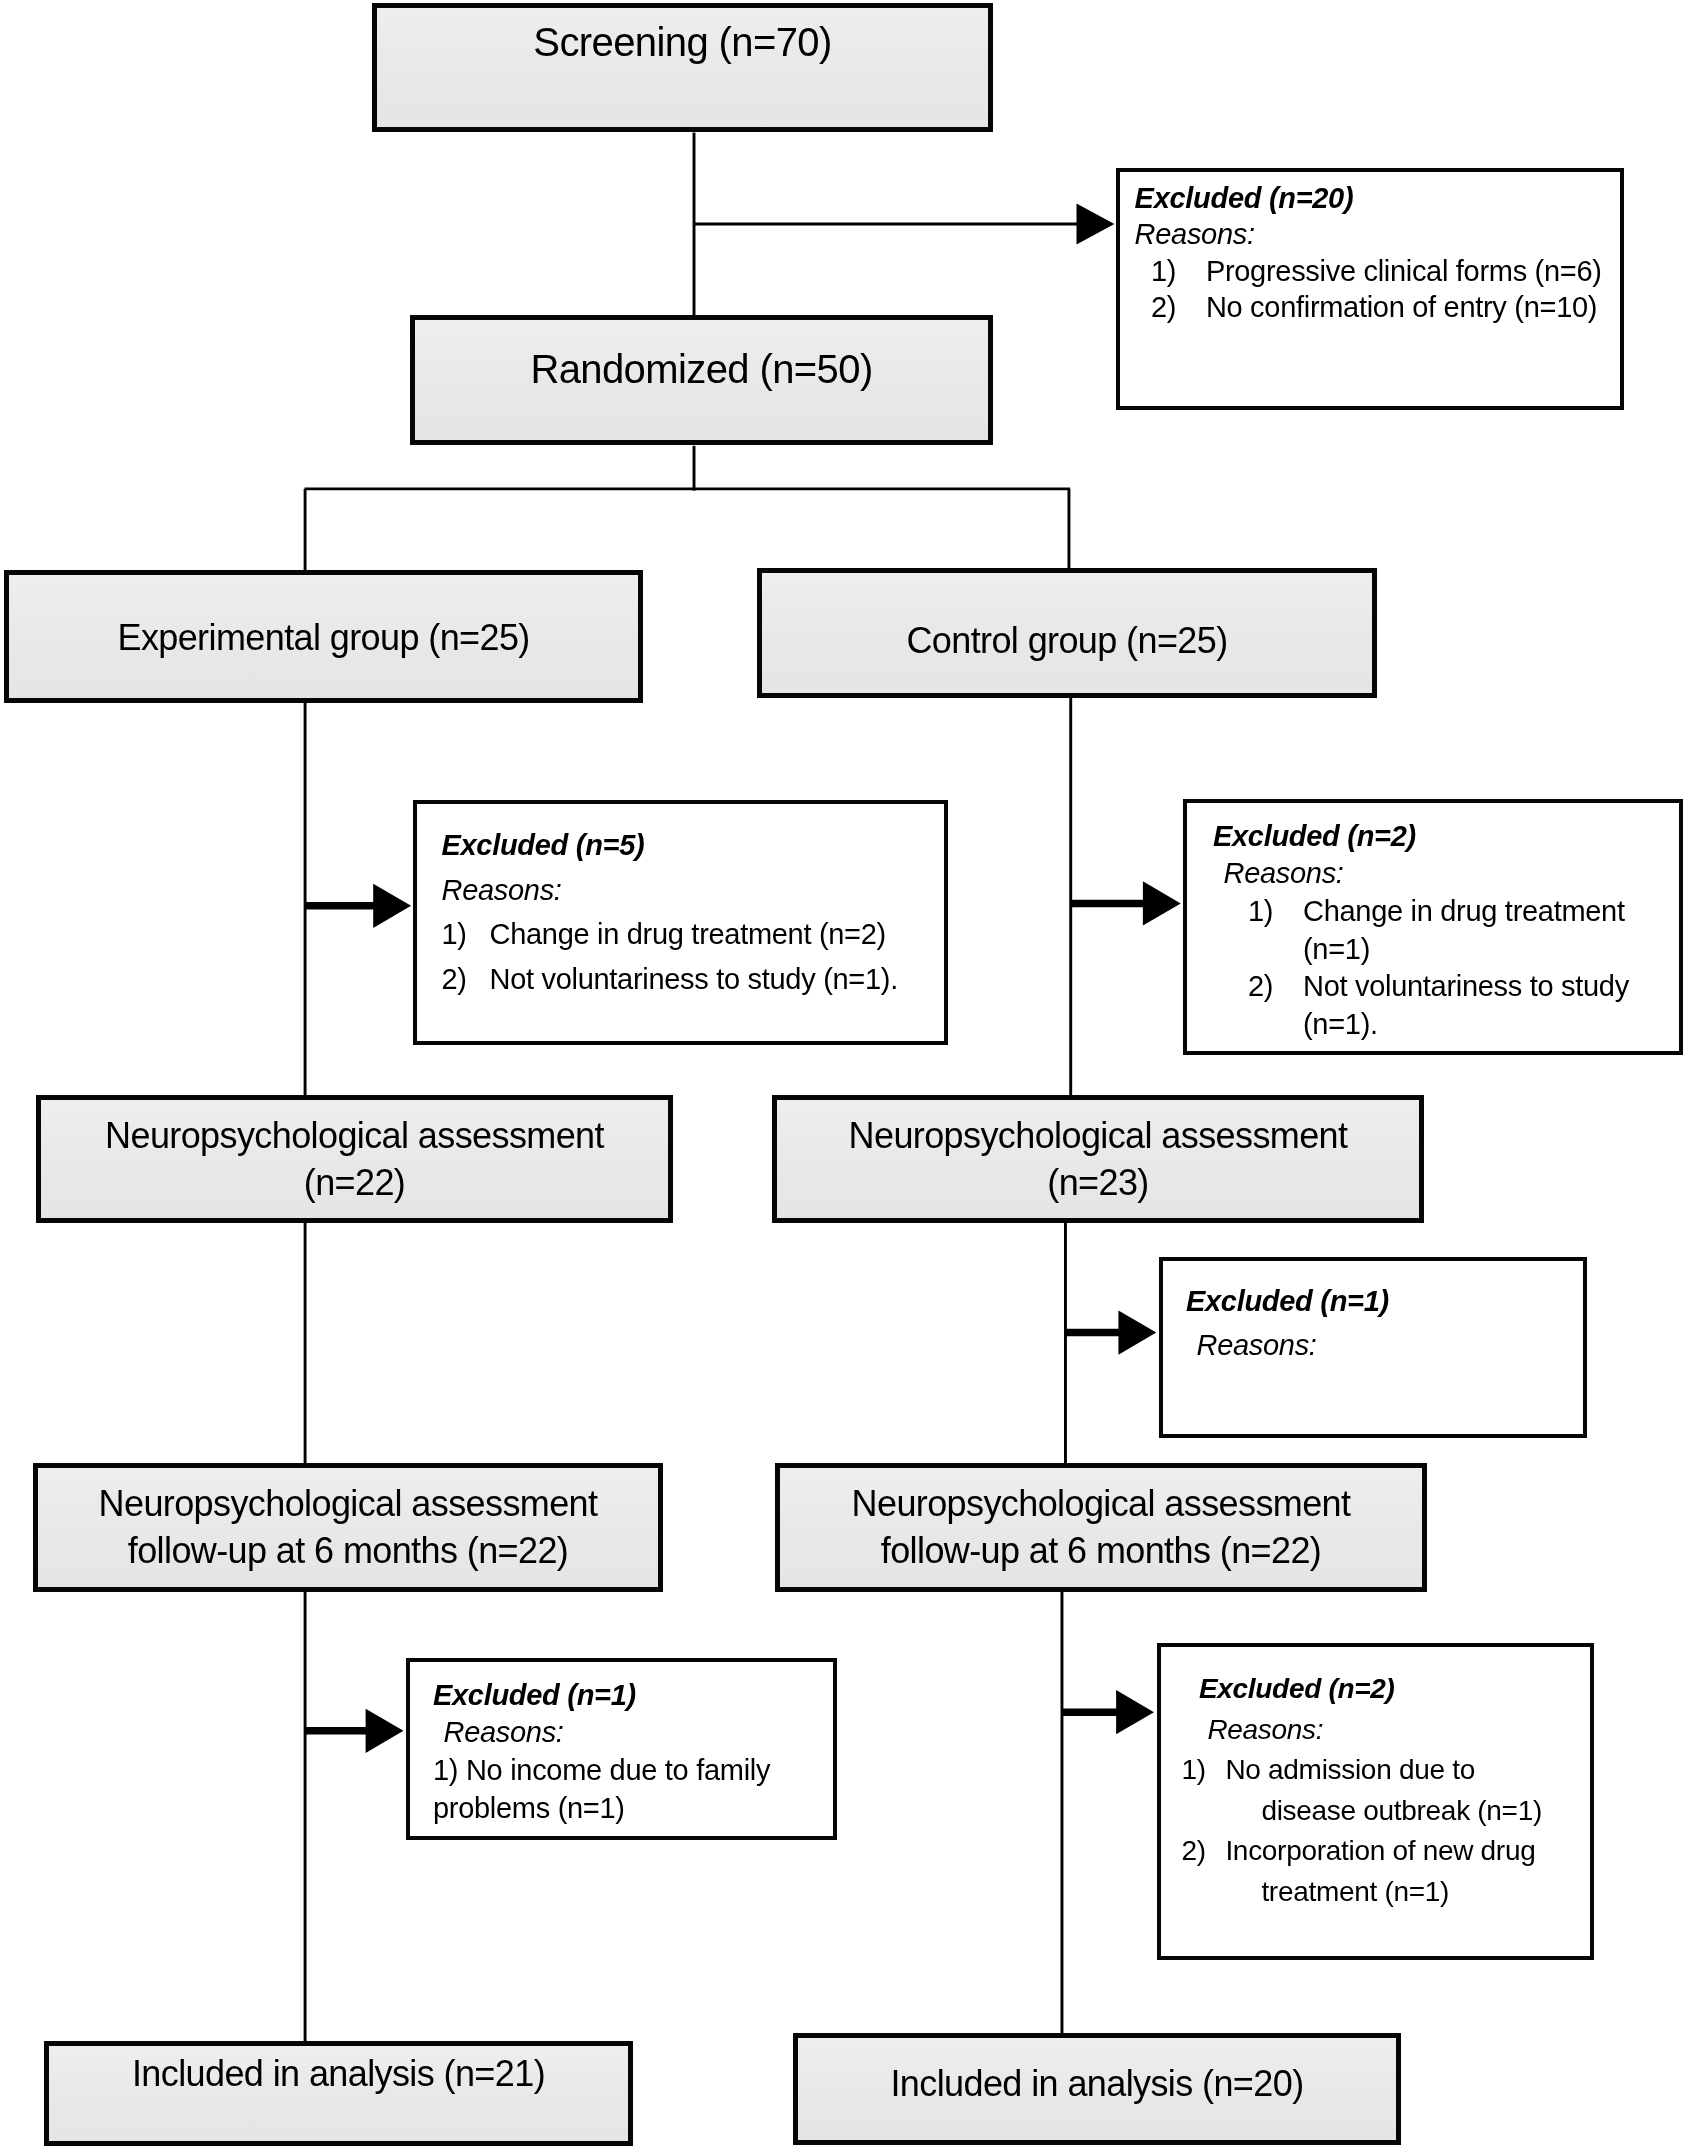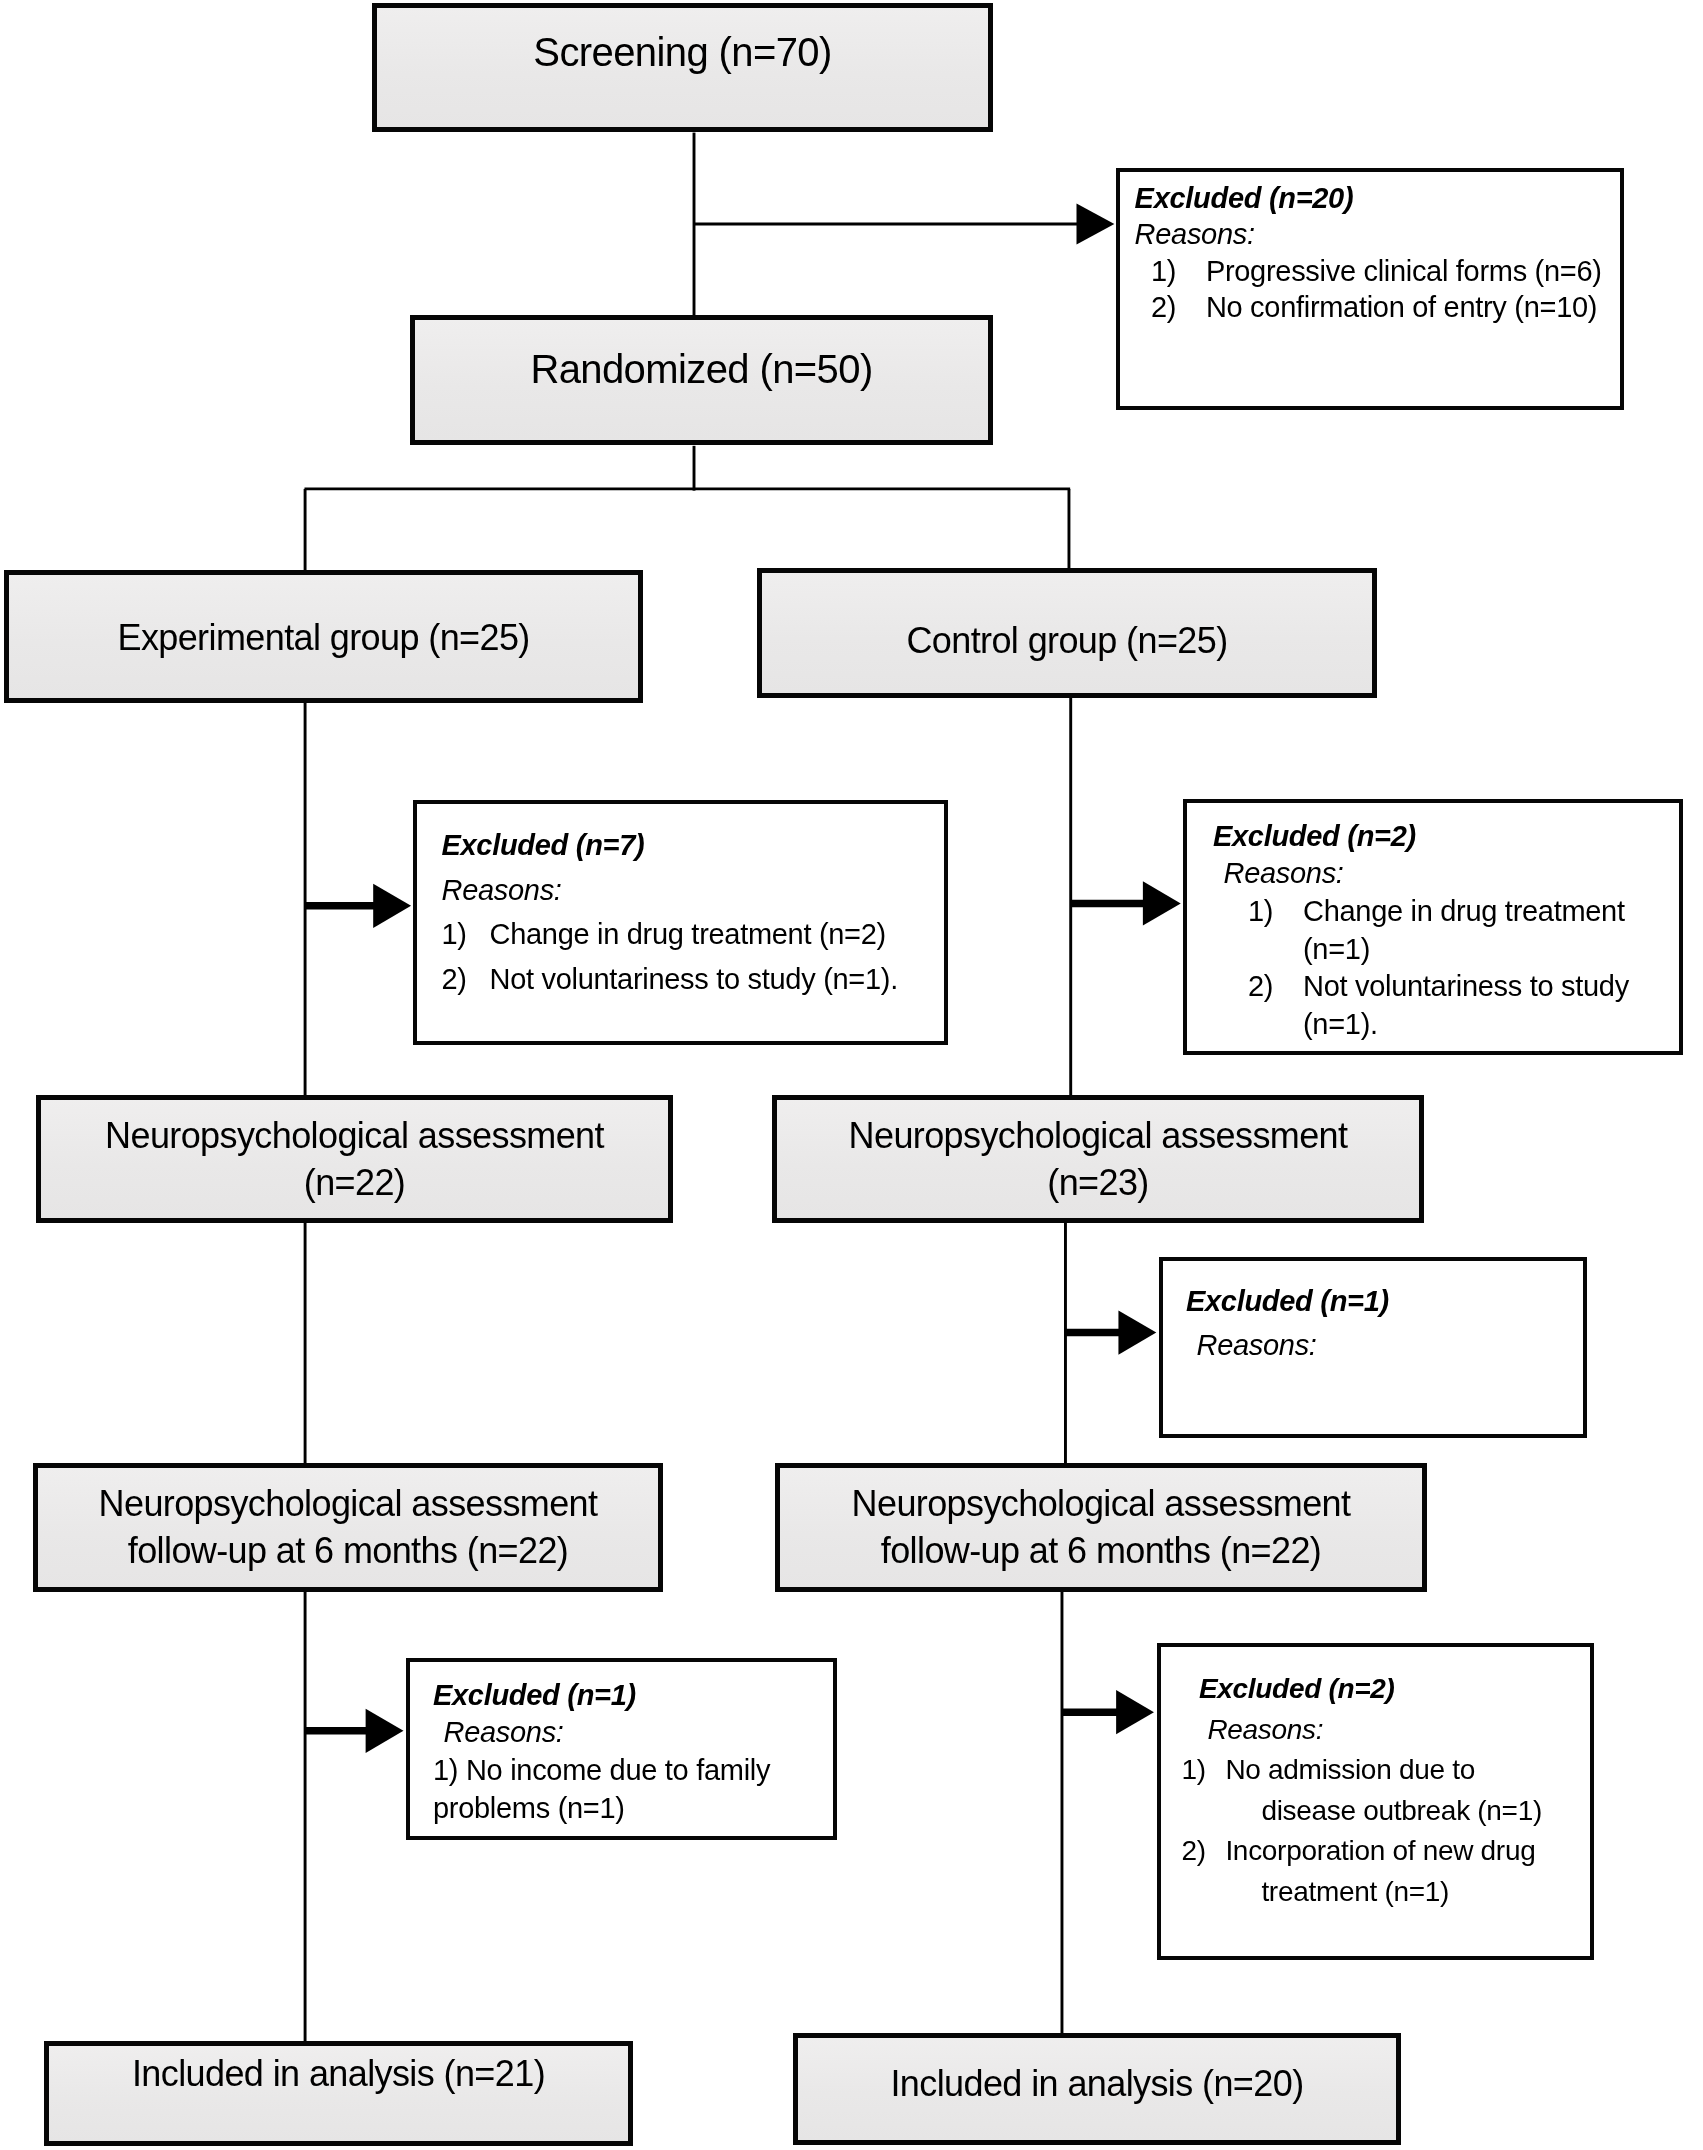--- a/index.html
+++ b/index.html
@@ -65,21 +65,21 @@
     <line x1="1839" y1="1551" x2="1972" y2="1551" stroke="#000" stroke-width="13"></line>
     <polygon points="1963,1513 2028,1551 1963,1589" fill="#000"></polygon>
     <line x1="1830" y1="2096" x2="1830" y2="2517" stroke="#000" stroke-width="5"></line>
     <line x1="1830" y1="2288" x2="1930" y2="2288" stroke="#000" stroke-width="13"></line>
     <polygon points="1921,2250 1986,2288 1921,2326" fill="#000"></polygon>
     <line x1="1824" y1="2729" x2="1824" y2="3496" stroke="#000" stroke-width="5"></line>
     <line x1="1824" y1="2940" x2="1926" y2="2940" stroke="#000" stroke-width="13"></line>
     <polygon points="1917,2902 1982,2940 1917,2978" fill="#000"></polygon>
   </svg>
 
-  <div class="gbox big" style="left:372px;top:2.9px;width:621px;height:129px;padding-top:18px;">
+  <div class="gbox big" style="left:372px;top:2.9px;width:621px;height:129px;padding-top:8px;">
     <span>Screening (n=70)</span>
   </div>
 
   <div class="gbox big" style="left:410px;top:315px;width:583px;height:130px;padding-top:23px;">
     <span>Randomized (n=50)</span>
   </div>
 
   <div class="gbox" style="left:4.1px;top:570px;width:639px;height:133px;padding-top:40px;">
     <span>Experimental group (n=25)</span>
   </div>
@@ -123,21 +123,21 @@
       <span class="num" style="width:55px;">1)</span>
       <span class="itxt" style="width:396px;">Progressive clinical forms (n=6)</span>
     </div>
     <div class="xitem" style="padding-left:16.3px;">
       <span class="num" style="width:55px;">2)</span>
       <span class="itxt" style="width:396px;">No confirmation of entry (n=10)</span>
     </div>
   </div>
 
   <div class="wbox" style="left:413px;top:783px;width:535px;height:245px;padding:18.6px 8.7px 0 24.5px;line-height:1.55;">
-    <div class="xtitle">Excluded (n=7)</div>
+    <div class="xtitle">Excluded (n=5)</div>
     <div class="xreasons">Reasons:</div>
     <div class="xitem nowrap">
       <span class="num" style="width:48px;">1)</span>
       <span class="itxt nowrap">Change in drug treatment (n=2)</span>
     </div>
     <div class="xitem nowrap">
       <span class="num" style="width:48px;">2)</span>
       <span class="itxt nowrap">Not voluntariness to study (n=1).</span>
     </div>
   </div>

